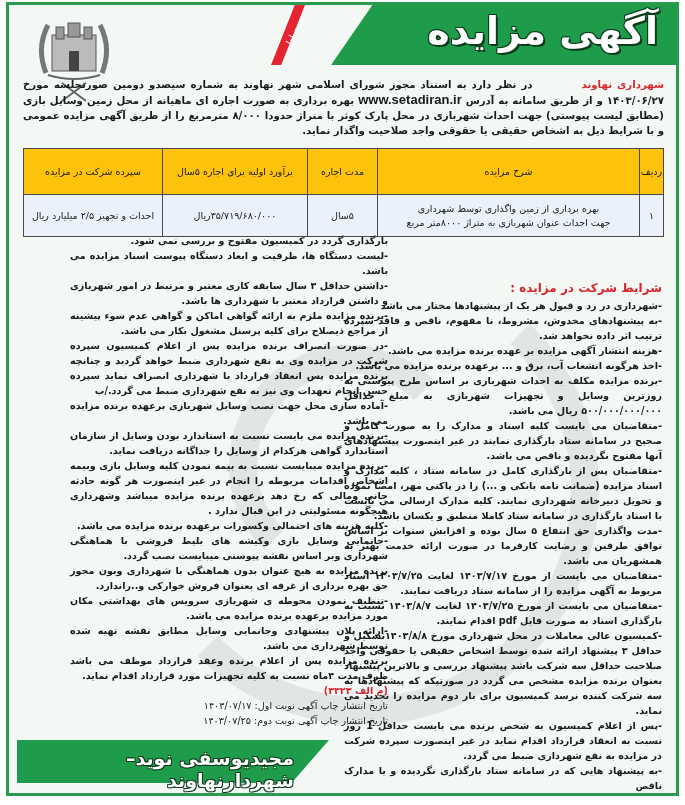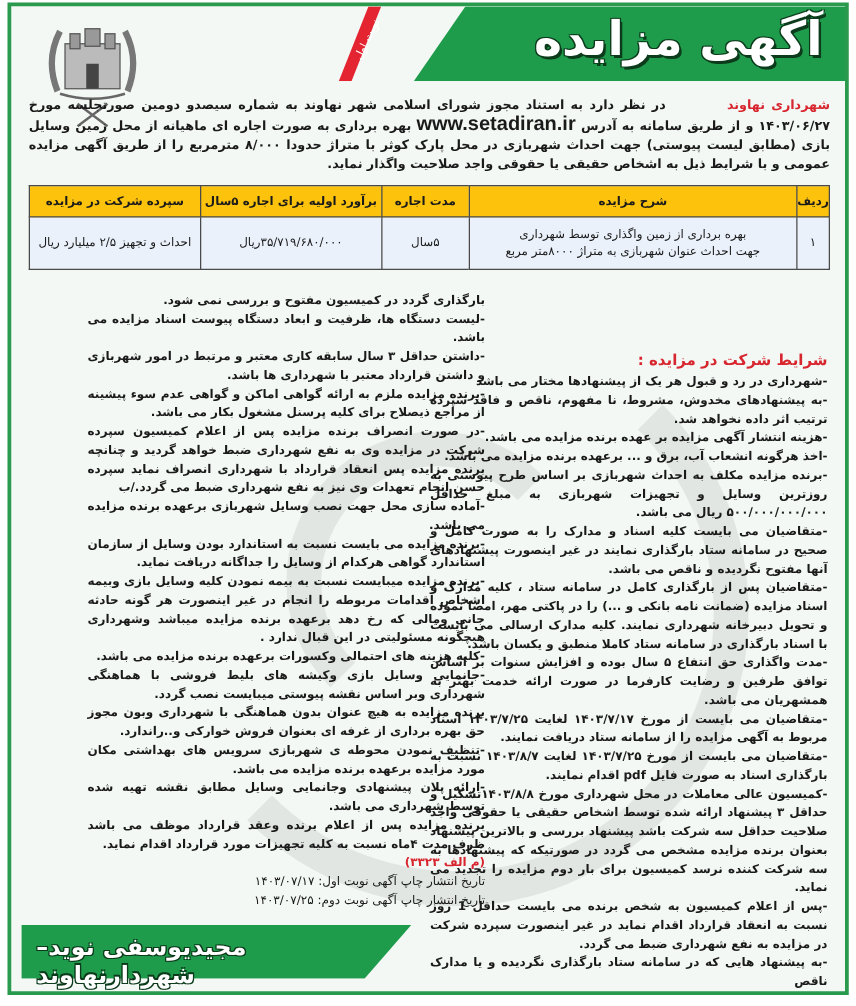--- a/index.html
+++ b/index.html
@@ -42,30 +42,30 @@
     position: absolute; left: 25px; top: 8px; width: 80px; height: 90px;
   }
 
   
   .intro {
     position: absolute; left: 14px; top: 72px; width: 641px;
     font-size: 10.2px; line-height: 15px; color: #1a1a1a; text-align: justify;
     font-weight: bold;
   }
   .intro .org { color: #d8262f; margin-left: 44px; }
-  .intro .site { font-family: "Liberation Sans", sans-serif; font-size: 16px; }
+  .intro .site { font-family: "Liberation Sans", sans-serif; font-size: 13px; }
 
   
   .auction-table {
     position: absolute; left: 14px; top: 143px; width: 641px;
     border-collapse: collapse; font-size: 9.5px;
   }
   .auction-table th {
-    background: #fcc20c; height: 25px; border: 1px solid #4a4a4a;
-    font-weight: bold; color: #1a1a1a;
+    background: #fcc20c; height: 46px; border: 1px solid #4a4a4a;
+    font-weight: normal; color: #1a1a1a;
   }
   .auction-table td {
     background: #eaf1fb; height: 42px; border: 1px solid #4a4a4a;
     text-align: center; color: #1a1a1a; line-height: 14px;
   }
 
   
   .col { position: absolute; top: 228px; font-size: 9.6px; line-height: 15px;
     color: #1a1a1a; text-align: justify; font-weight: bold; }
   .col-right { right: 14px; width: 318px; }
@@ -75,21 +75,21 @@
   .ref { color: #d8262f; }
   .dates p { font-weight: normal; }
 
   
   .footer-band {
     position: absolute; left: 8px; top: 735px; width: 312px; height: 43px;
     background: #1f9c4b;
     clip-path: polygon(0 0, 100% 0, 88% 100%, 0 100%);
   }
   .footer-text {
-    position: absolute; left: 20px; top: 742px; width: 265px; text-align: left;
+    position: absolute; left: 20px; top: 742px; width: 265px; text-align: right;
     font-weight: bold; font-size: 19px; color: #fff;
     text-shadow: 1px 1px 0 #0c3b1c, -1px -1px 0 #0c3b1c, 1px -1px 0 #0c3b1c, -1px 1px 0 #0c3b1c;
   }
 </style>
 </head>
 <body>
 
 <div class="page">
   <div class="wm wm1"></div>
   <div class="wm wm2"></div>

